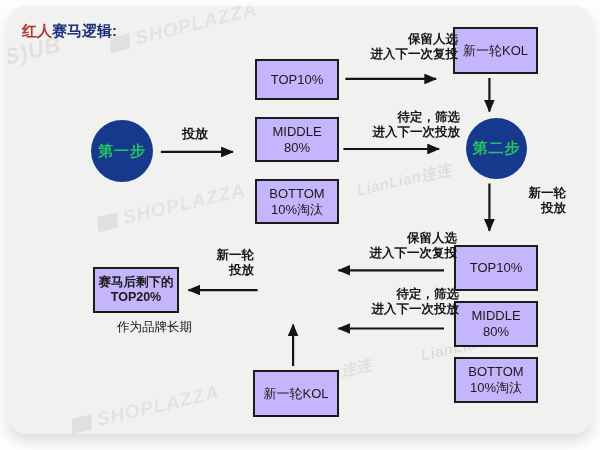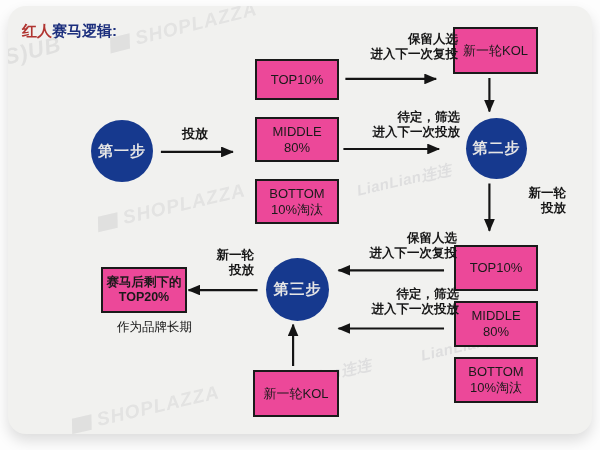--- a/index.html
+++ b/index.html
@@ -12,37 +12,37 @@
   .layer { position:absolute; inset:0; }
   .content { z-index:2; pointer-events:none; }
   .wm-layer { z-index:1; }
 
   .title { position:absolute; left:14px; top:16px; font-size:15px; font-weight:bold; }
   .title .t-red { color:#b03430; }
   .title .t-navy { color:#1c2f7d; }
 
   .circle { position:absolute; border-radius:50%; background:#16398e;
     display:flex; align-items:center; justify-content:center;
-    color:#e5e5e5; font-size:15px; font-weight:bold; letter-spacing:1px; }
+    color:#22c55e; font-size:15px; font-weight:bold; letter-spacing:1px; }
   .c1 { left:83px; top:114px; width:62px; height:62px; }
   .c2 { left:458px; top:112px; width:61px; height:61px; }
   .c3 { left:258px; top:252px; width:63px; height:63px; }
 
-  .box { position:absolute; background:#ec4899; border:2px solid #1a1a1a;
+  .box { position:absolute; background:#c4b5fd; border:2px solid #1a1a1a;
     display:flex; flex-direction:column; align-items:center; justify-content:center;
     font-size:13px; line-height:16px; color:#1a1a1a; text-align:center; }
   .b-mid-top    { left:247px; top:53px;  width:84px; height:41px; }
   .b-mid-mid    { left:247px; top:111px; width:84px; height:45px; }
   .b-mid-bot    { left:247px; top:173px; width:84px; height:45px; }
   .b-kol-top    { left:445px; top:21px;  width:85px; height:47px; }
   .b-right-top  { left:446px; top:239px; width:84px; height:46px; }
   .b-right-mid  { left:446px; top:295px; width:84px; height:46px; }
   .b-right-bot  { left:446px; top:351px; width:84px; height:46px; }
   .b-kol-bottom { left:245px; top:364px; width:86px; height:47px; }
-  .b-result     { left:85px;  top:261px; width:86px; height:46px; font-weight:bold; font-size:12.5px; line-height:15.5px;margin-left:8px; }
+  .b-result     { left:85px;  top:261px; width:86px; height:46px; font-weight:bold; font-size:12.5px; line-height:15.5px; }
 
   .flabel { position:absolute; font-size:12.5px; line-height:14.5px; font-weight:600;
     color:#161616; text-align:right; }
   .l-launch   { left:152px; top:121px; width:48px; font-size:13px; }
   .l-keep1    { left:330px; top:26px;  width:120px; }
   .l-pending1 { left:328px; top:104px; width:124px; }
   .l-newround1{ left:502px; top:180px; width:56px; }
   .l-keep2    { left:329px; top:225px; width:120px; }
   .l-pending2 { left:327px; top:281px; width:124px; }
   .l-newround2{ left:190px; top:242px; width:56px; }
@@ -116,23 +116,20 @@
       <div class="title">
         <span class="t-red">红人</span><span class="t-navy">赛马逻辑:</span>
       </div>
 
       <div class="circle c1">
         <span>第一步</span>
       </div>
       <div class="circle c2">
         <span>第二步</span>
       </div>
-      <div class="circle c3">
-        <span>第三步</span>
-      </div>
 
       <div class="box b-mid-top">
         <span>TOP10%</span>
       </div>
       <div class="box b-mid-mid">
         <span>MIDDLE</span>
         <span>80%</span>
       </div>
       <div class="box b-mid-bot">
         <span>BOTTOM</span>

